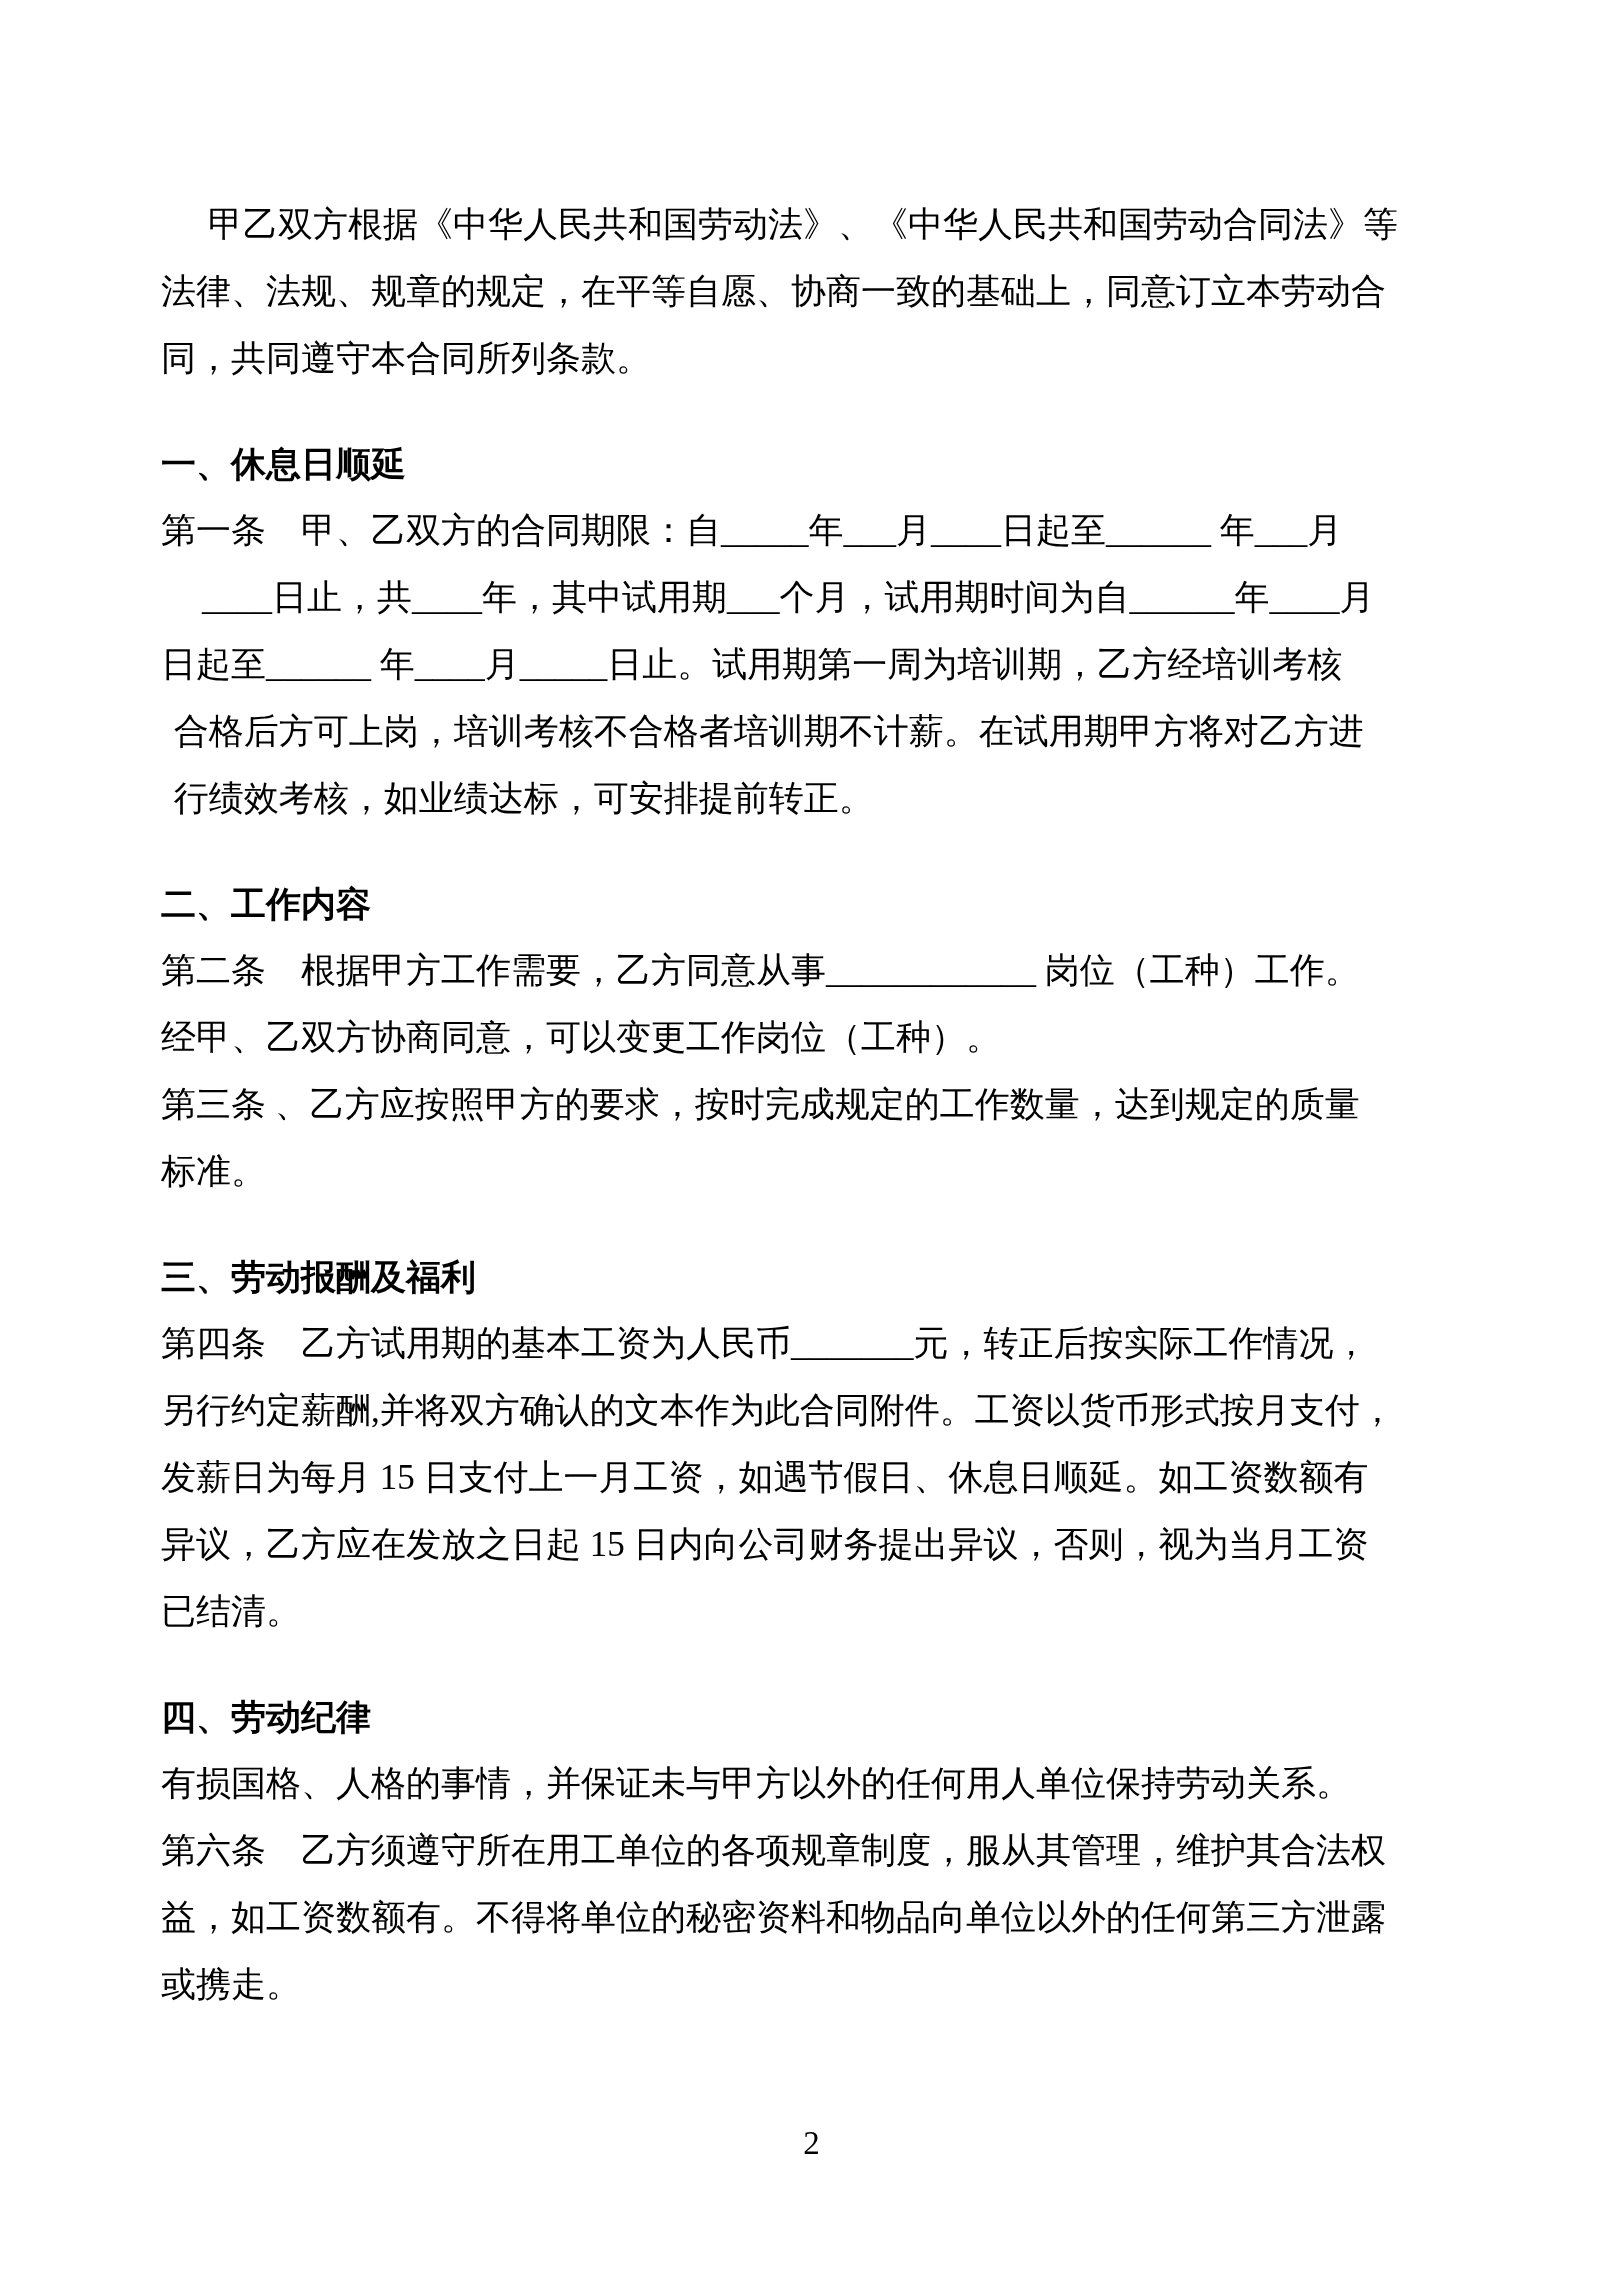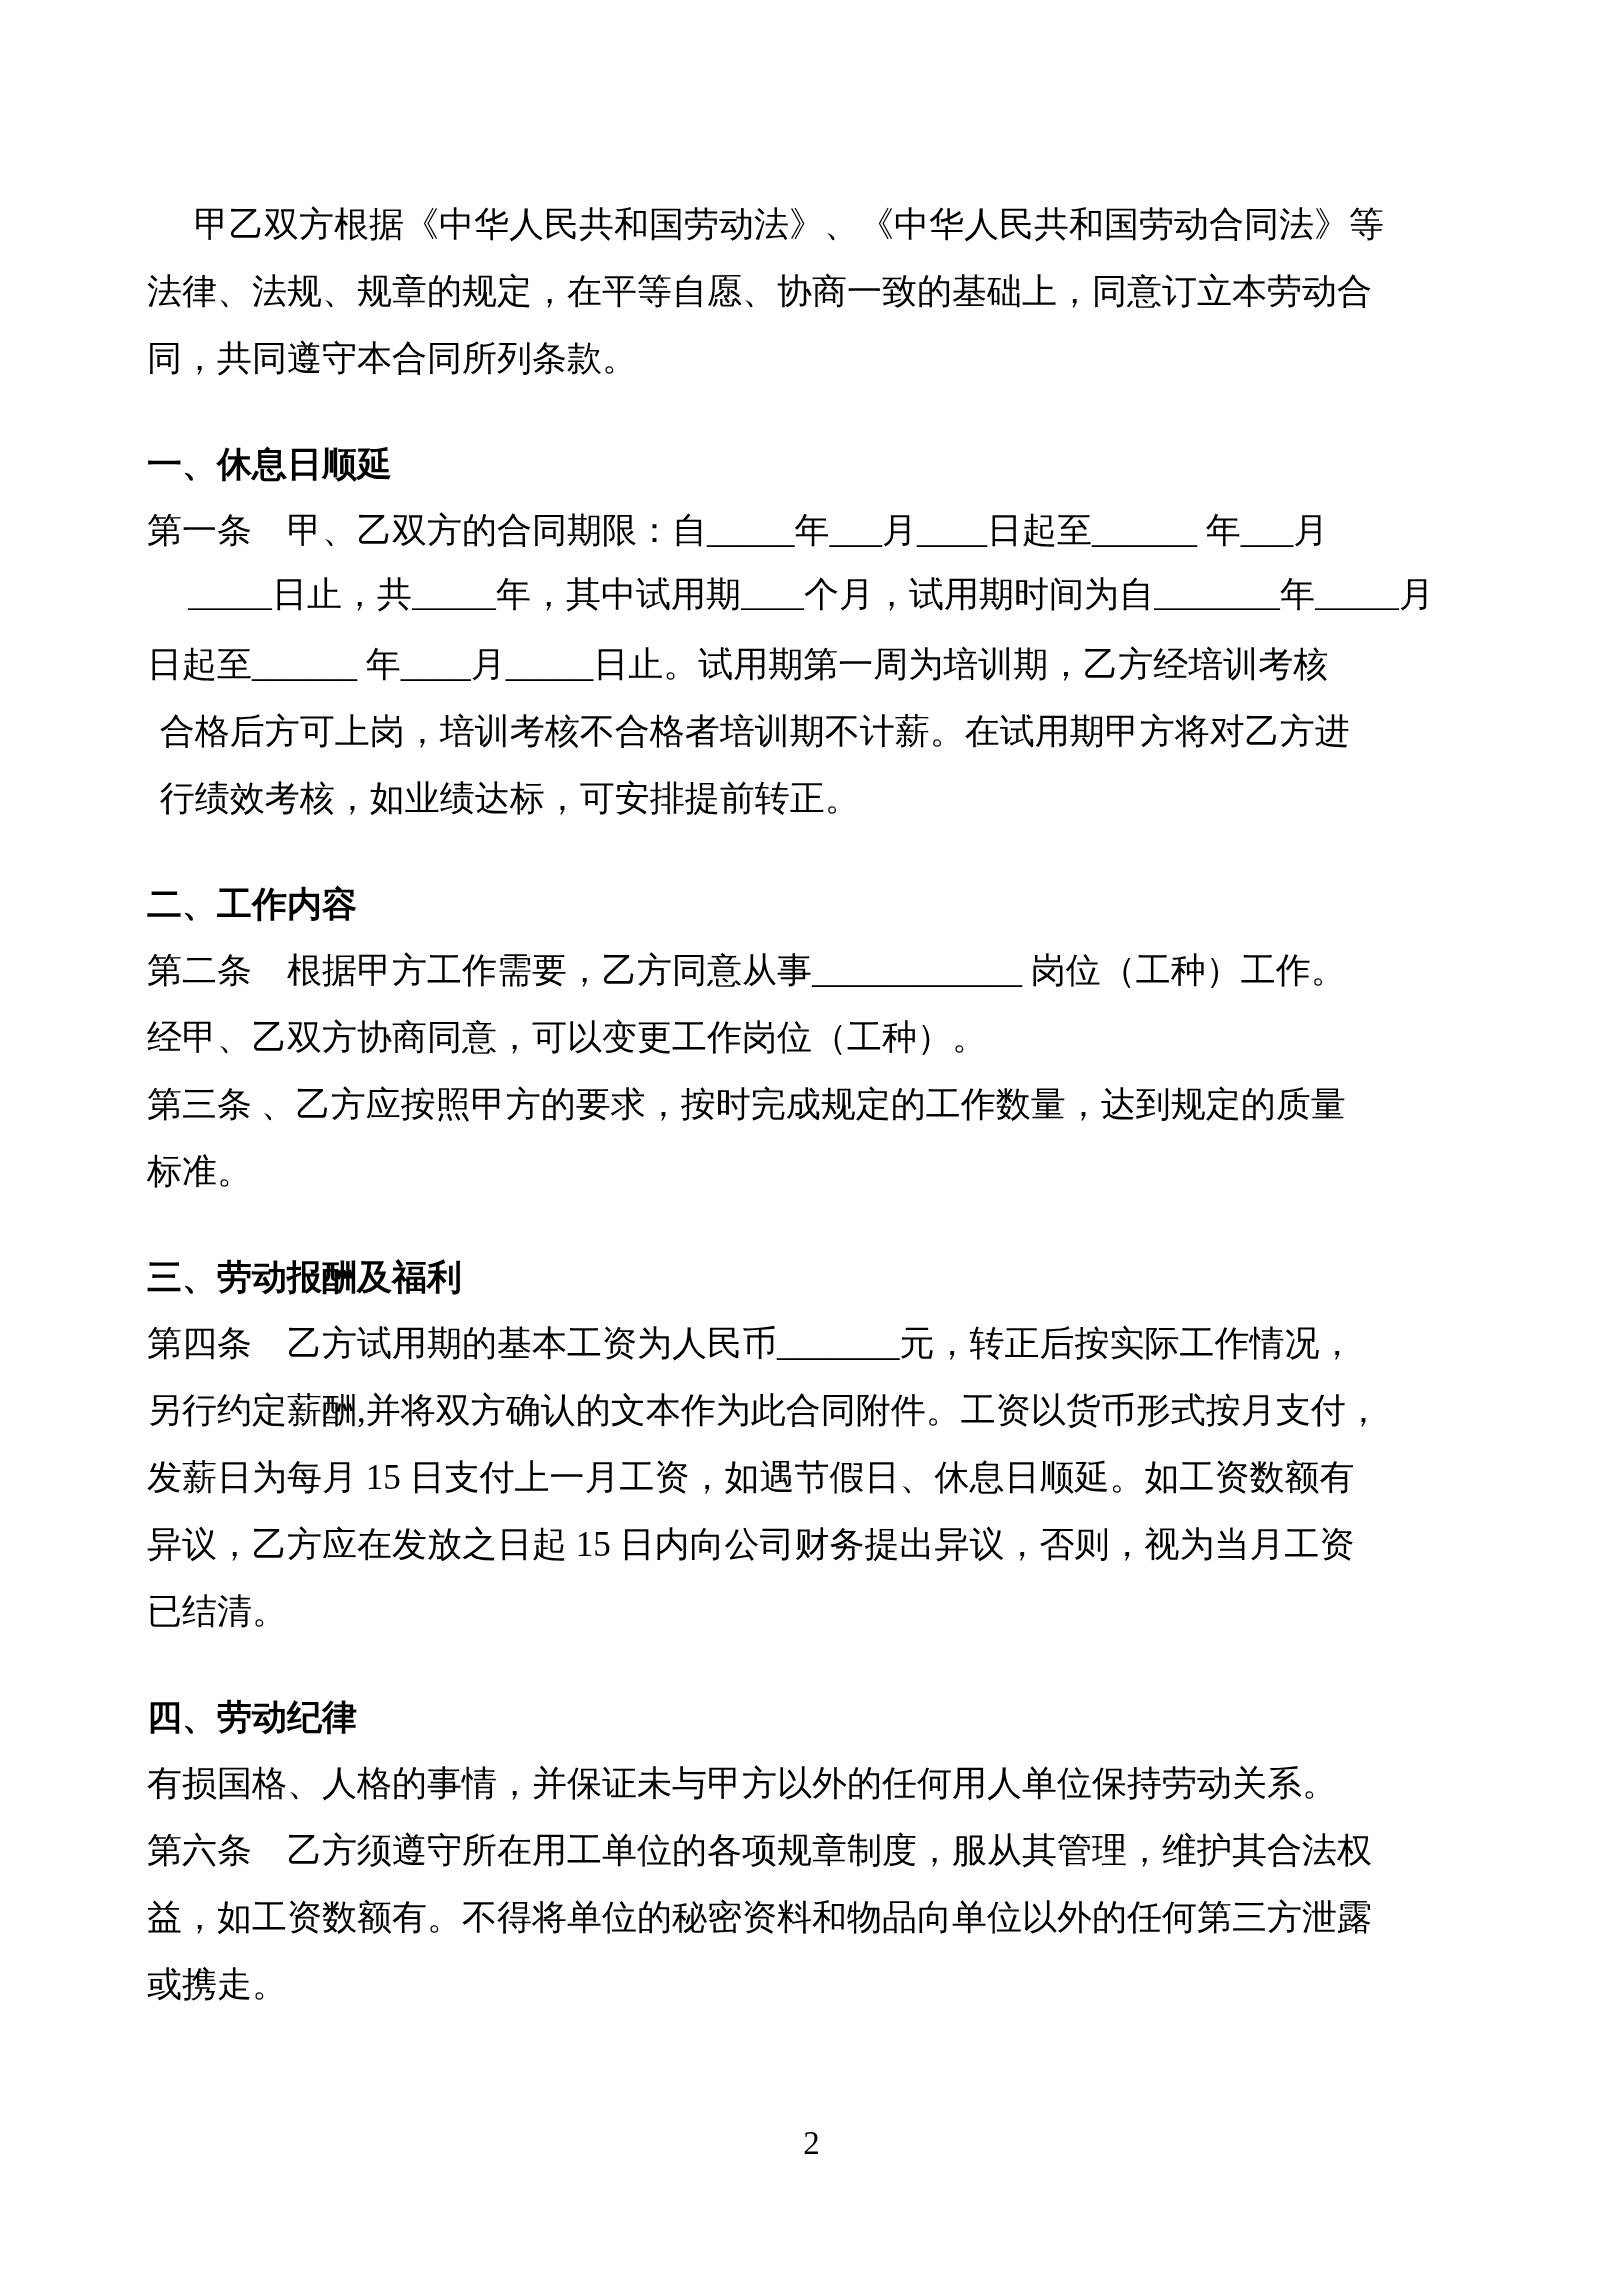--- a/index.html
+++ b/index.html
@@ -11,42 +11,42 @@
     position: relative;
     width: 1623px;
     height: 2294px;
     background: #ffffff;
     color: #000000;
     font-family: "Liberation Serif", "DejaVu Serif", serif;
     overflow: hidden;
   }
   .content {
     position: absolute;
-    left: 147px;
+    left: 161px;
     top: 191px;
     width: 1327px;
   }
   .line {
     font-size: 35px;
     line-height: 67px;
     height: 67px;
     white-space: nowrap;
     text-align: left;
   }
   .heading {
     font-size: 35px;
     line-height: 67px;
     height: 67px;
     font-weight: bold;
     white-space: nowrap;
     font-family: "Liberation Sans", "DejaVu Sans", sans-serif;
   }
   .gap-top { margin-top: 38px; }
   .ind-52 { padding-left: 47px; }
-  .ind-45 { padding-left: 41px; font-family: Liberation Mono, monospace; }
+  .ind-45 { padding-left: 41px; }
   .ind-14 { padding-left: 12.7px; }
   .page-footer {
     position: absolute;
     top: 2123px;
     left: 0;
     width: 100%;
     text-align: center;
     font-size: 33px;
     line-height: 40px;
   }

